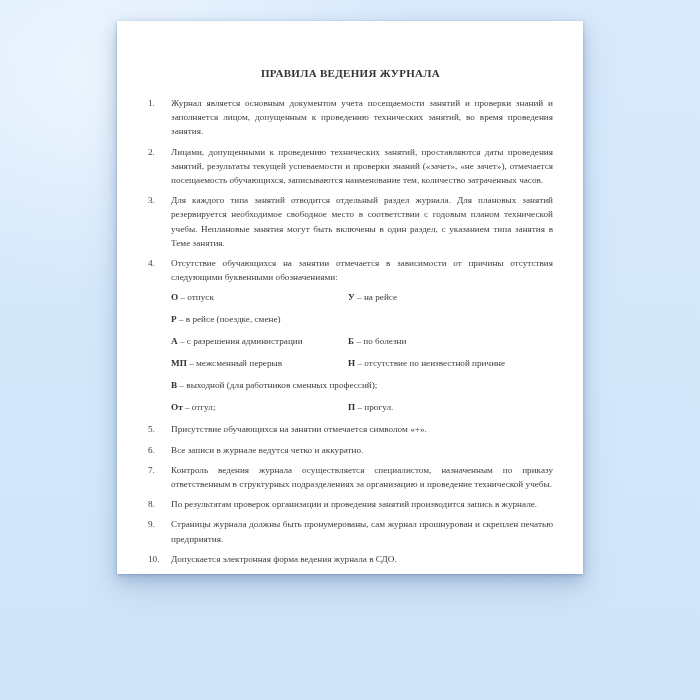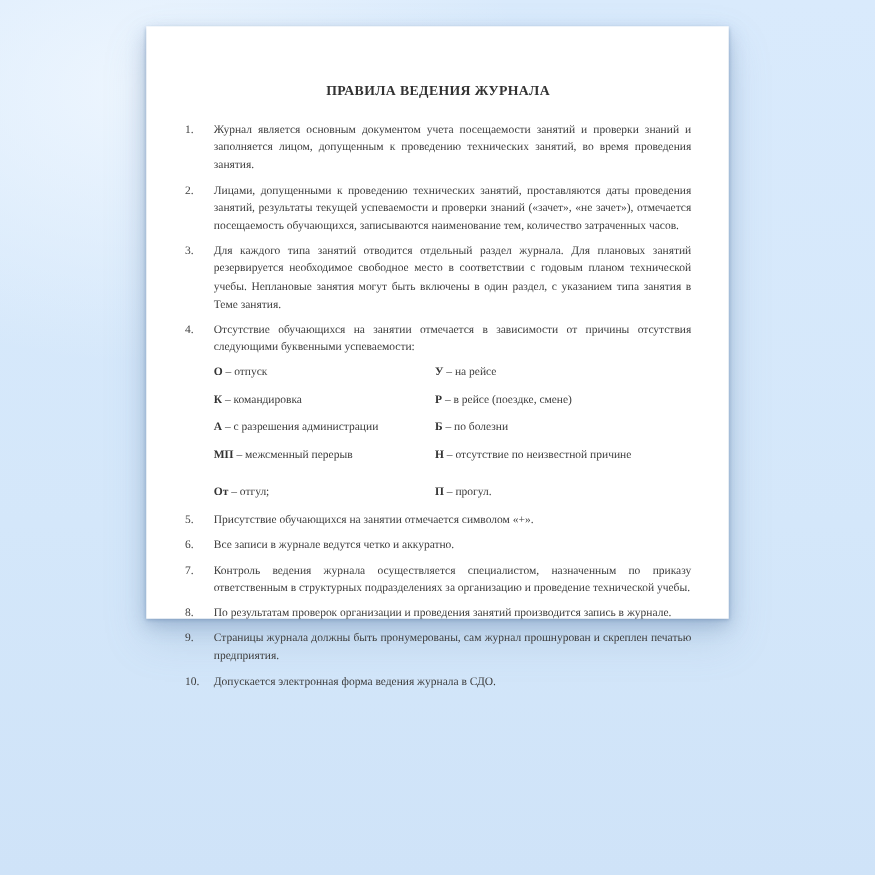--- a/index.html
+++ b/index.html
@@ -15,21 +15,21 @@
     height: 700px;
     background:
       radial-gradient(ellipse 480px 340px at 110px 70px, rgba(238,246,254,0.95) 0%, rgba(238,246,254,0) 65%),
       linear-gradient(180deg, #d9eafc 0%, #d4e7fa 60%, #cfe3f8 100%);
   }
   .page {
     position: absolute;
     left: 117px;
     top: 21px;
     width: 466px;
-    height: 474px;
+    height: 553px;
     box-sizing: border-box;
     padding: 46px 30px 0 31px;
     background: #ffffff;
     box-shadow:
       0 1px 3px rgba(104,134,174,0.55),
       0 6px 14px rgba(104,134,174,0.40),
       0 16px 30px rgba(120,150,185,0.25);
     font-family: "Liberation Serif", "DejaVu Serif", serif;
     color: #3d3d3d;
   }
@@ -91,41 +91,41 @@
       <p class="txt">Лицами, допущенными к проведению технических занятий, проставляются даты проведения занятий, результаты текущей успеваемости и проверки знаний («зачет», «не зачет»), отмечается посещаемость обучающихся, записываются наименование тем, количество затраченных часов.</p>
     </div>
 
     <div class="item">
       <span class="num">3.</span>
       <p class="txt">Для каждого типа занятий отводится отдельный раздел журнала. Для плановых занятий резервируется необходимое свободное место в соответствии с годовым планом технической учебы. Неплановые занятия могут быть включены в один раздел, с указанием типа занятия в Теме занятия.</p>
     </div>
 
     <div class="item">
       <span class="num">4.</span>
-      <p class="txt">Отсутствие обучающихся на занятии отмечается в зависимости от причины отсутствия следующими буквенными успеваемости:</p>
+      <p class="txt">Отсутствие обучающихся на занятии отмечается в зависимости от причины отсутствия следующими буквенными обозначениями:</p>
     </div>
 
     <div class="codes">
       <div class="crow">
         <span class="ccell"><b class="code">О</b> <span>– отпуск</span></span>
         <span class="ccell right"><b class="code">У</b> <span>– на рейсе</span></span>
       </div>
       <div class="crow">
-        <span class="ccell"><b class="code">К</b> <span>– командировка</span></span>
         <span class="ccell right"><b class="code">Р</b> <span>– в рейсе (поездке, смене)</span></span>
       </div>
       <div class="crow">
         <span class="ccell"><b class="code">А</b> <span>– с разрешения администрации</span></span>
         <span class="ccell right"><b class="code">Б</b> <span>– по болезни</span></span>
       </div>
       <div class="crow">
         <span class="ccell"><b class="code">МП</b> <span>– межсменный перерыв</span></span>
         <span class="ccell right"><b class="code">Н</b> <span>– отсутствие по неизвестной причине</span></span>
       </div>
       <div class="crow">
+        <span class="ccell"><b class="code">В</b> <span>– выходной (для работников сменных профессий);</span></span>
         <span class="ccell right"><b class="code"></b> <span></span></span>
       </div>
       <div class="crow">
         <span class="ccell"><b class="code">От</b> <span>– отгул;</span></span>
         <span class="ccell right"><b class="code">П</b> <span>– прогул.</span></span>
       </div>
     </div>
 
     <div class="item">
       <span class="num">5.</span>

